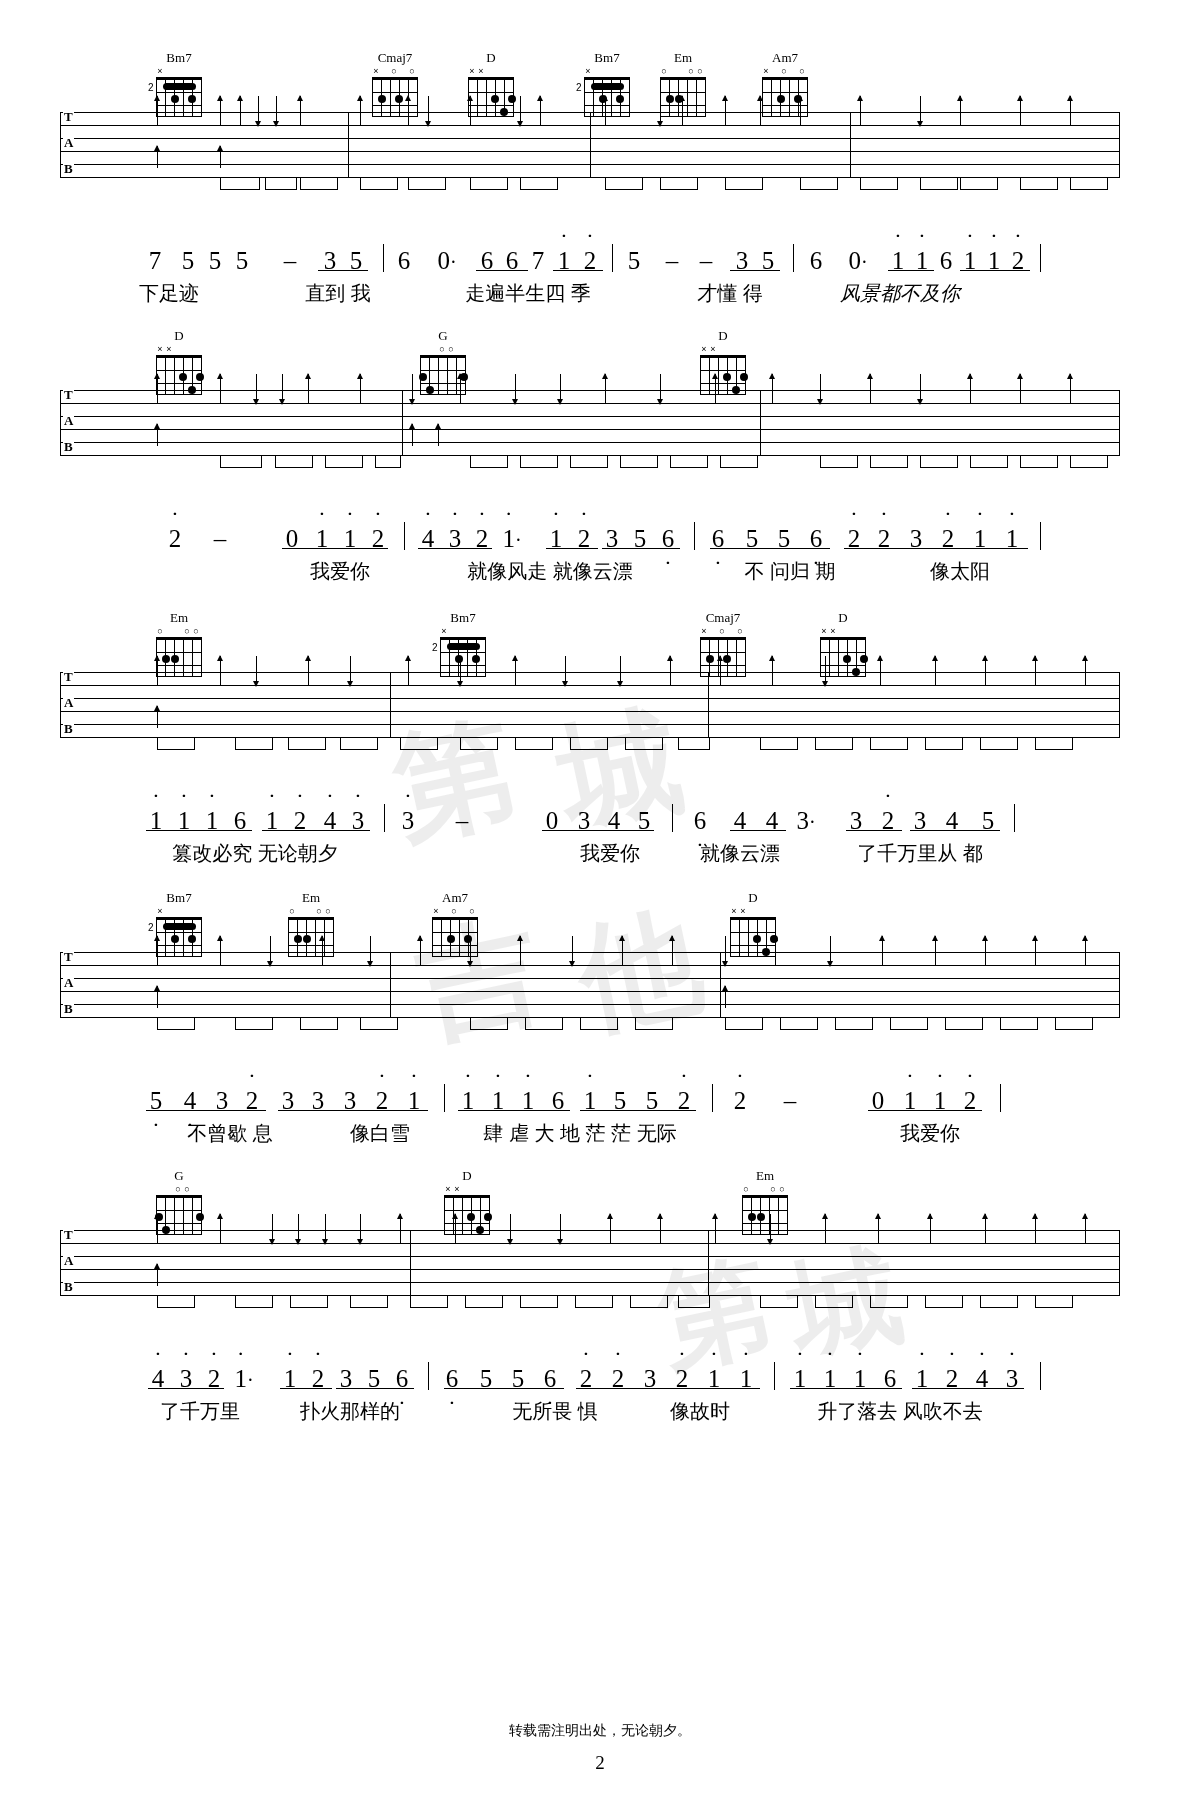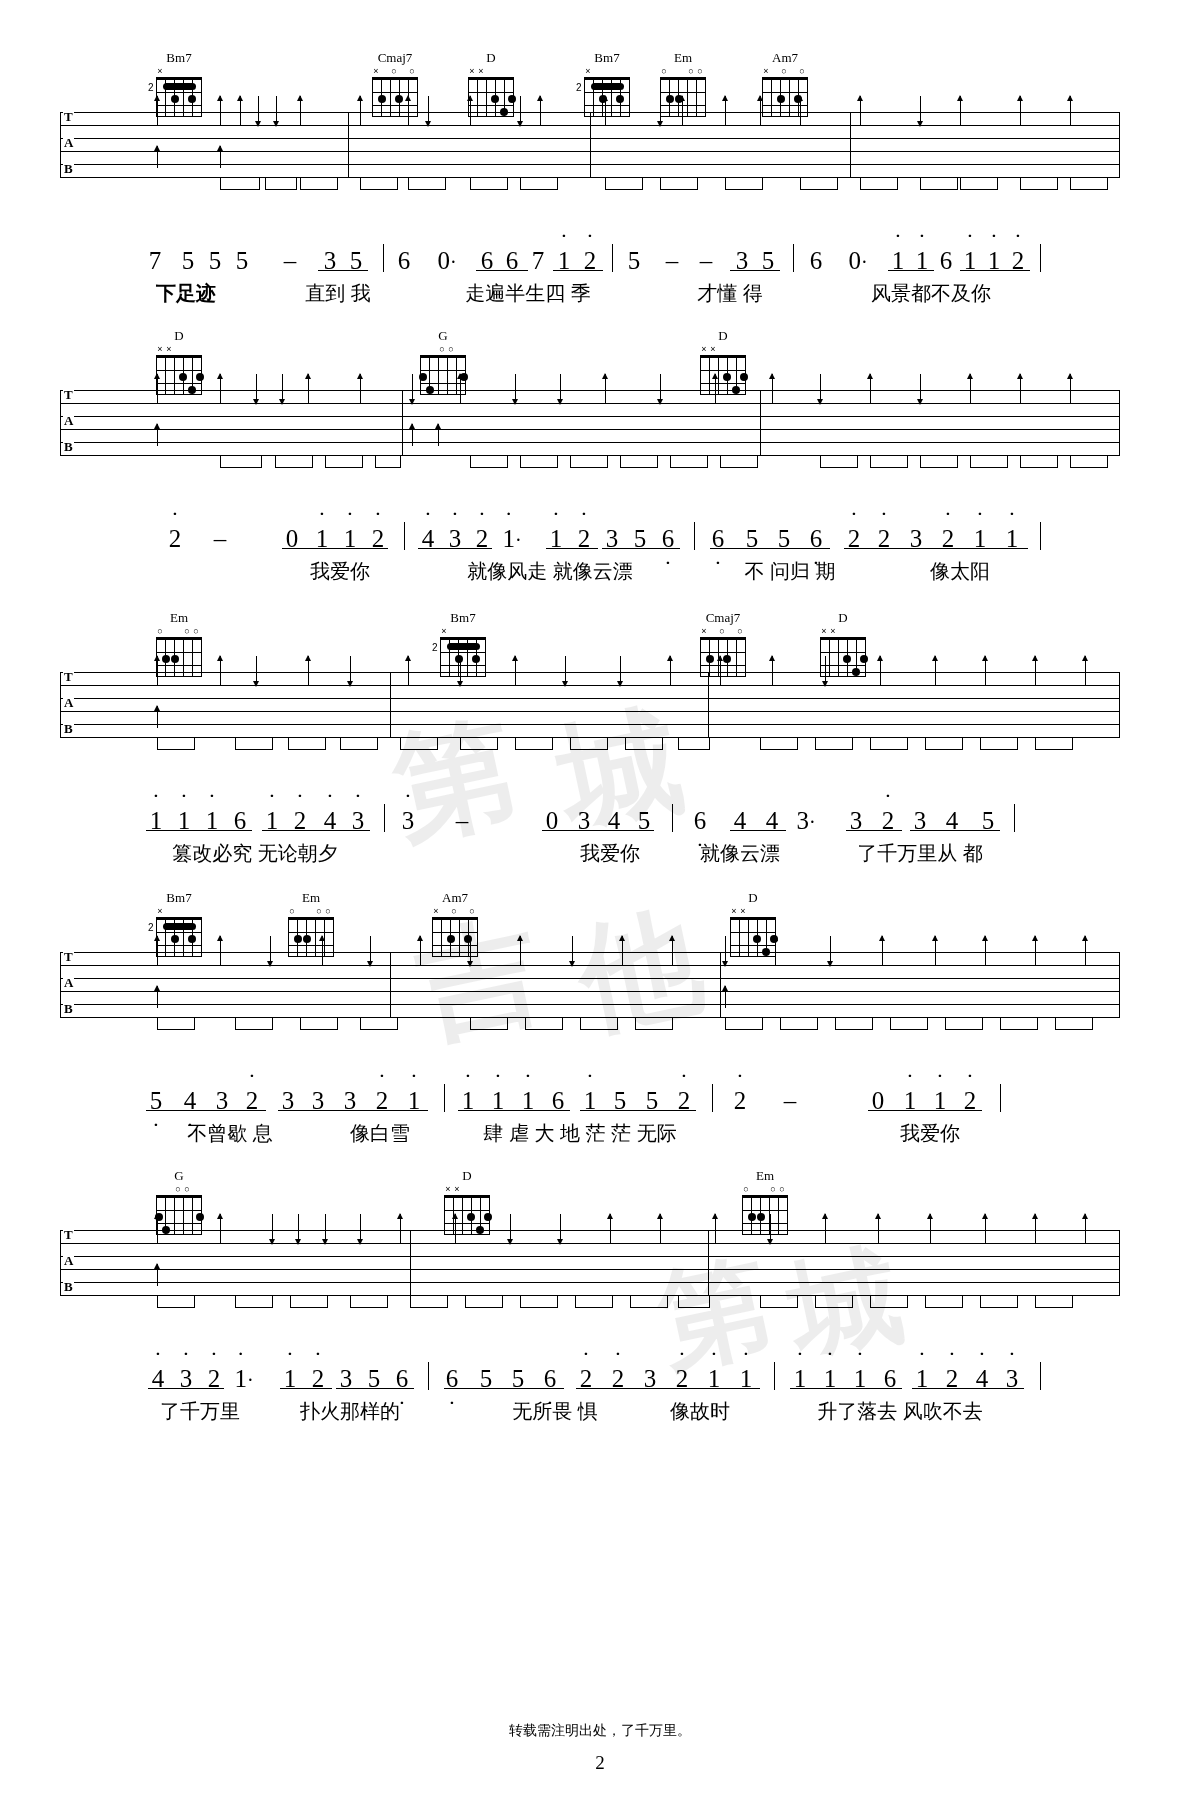--- a/index.html
+++ b/index.html
@@ -273,25 +273,25 @@
     <div class="num" style="left:898px;top:8px;"><span class="ud">1</span></div>
     <div class="num" style="left:922px;top:8px;"><span class="ud">1</span></div>
     <div class="num" style="left:946px;top:8px;">6</div>
     <div class="num" style="left:970px;top:8px;"><span class="ud">1</span></div>
     <div class="num" style="left:994px;top:8px;"><span class="ud">1</span></div>
     <div class="num" style="left:1018px;top:8px;"><span class="ud">2</span></div>
     <div class="und" style="left:888px;top:30px;width:46px;"></div>
     <div class="und" style="left:960px;top:30px;width:70px;"></div>
     <div class="barline-n" style="left:1040px;top:4px;width:1px;height:28px;background:#000;"></div>
 
-    <div class="lyr" style="left:186px;top:42px;font-weight:bold;">下足迹</div>
+    <div class="lyr" style="left:169px;top:42px;">下足迹</div>
     <div class="lyr" style="left:338px;top:42px;">直到 我</div>
     <div class="lyr" style="left:528px;top:42px;">走遍半生四 季</div>
     <div class="lyr" style="left:730px;top:42px;">才懂 得</div>
-    <div class="lyr" style="left:931px;top:42px;">风景都不及你</div>
+    <div class="lyr" style="left:900px;top:42px;font-style:italic;">风景都不及你</div>
   </div>
 
   <div class="system" style="top:328px;height:200px;">
     <div class="chord" style="left:150px;top:0;">
       <div class="cname">D</div>
       <div class="marks">
           <span style="left:4px">×</span>
           <span style="left:13px">×</span>
         </div>
       <div class="grid nut">
@@ -927,16 +927,16 @@
     <div class="und" style="left:912px;top:30px;width:112px;"></div>
     <div class="barline-n" style="left:1040px;top:4px;width:1px;height:28px;background:#000;"></div>
 
     <div class="lyr" style="left:200px;top:42px;">了千万里</div>
     <div class="lyr" style="left:350px;top:42px;">扑火那样的</div>
     <div class="lyr" style="left:555px;top:42px;">无所畏 惧</div>
     <div class="lyr" style="left:700px;top:42px;">像故时</div>
     <div class="lyr" style="left:900px;top:42px;">升了落去 风吹不去</div>
   </div>
 
-  <div class="footer-note" style="top:1722px;">转载需注明出处，了千万里。</div>
+  <div class="footer-note" style="top:1722px;">转载需注明出处，无论朝夕。</div>
   <div class="pageno" style="top:1752px;">2</div>
 
 </div>
 
 </body></html>

